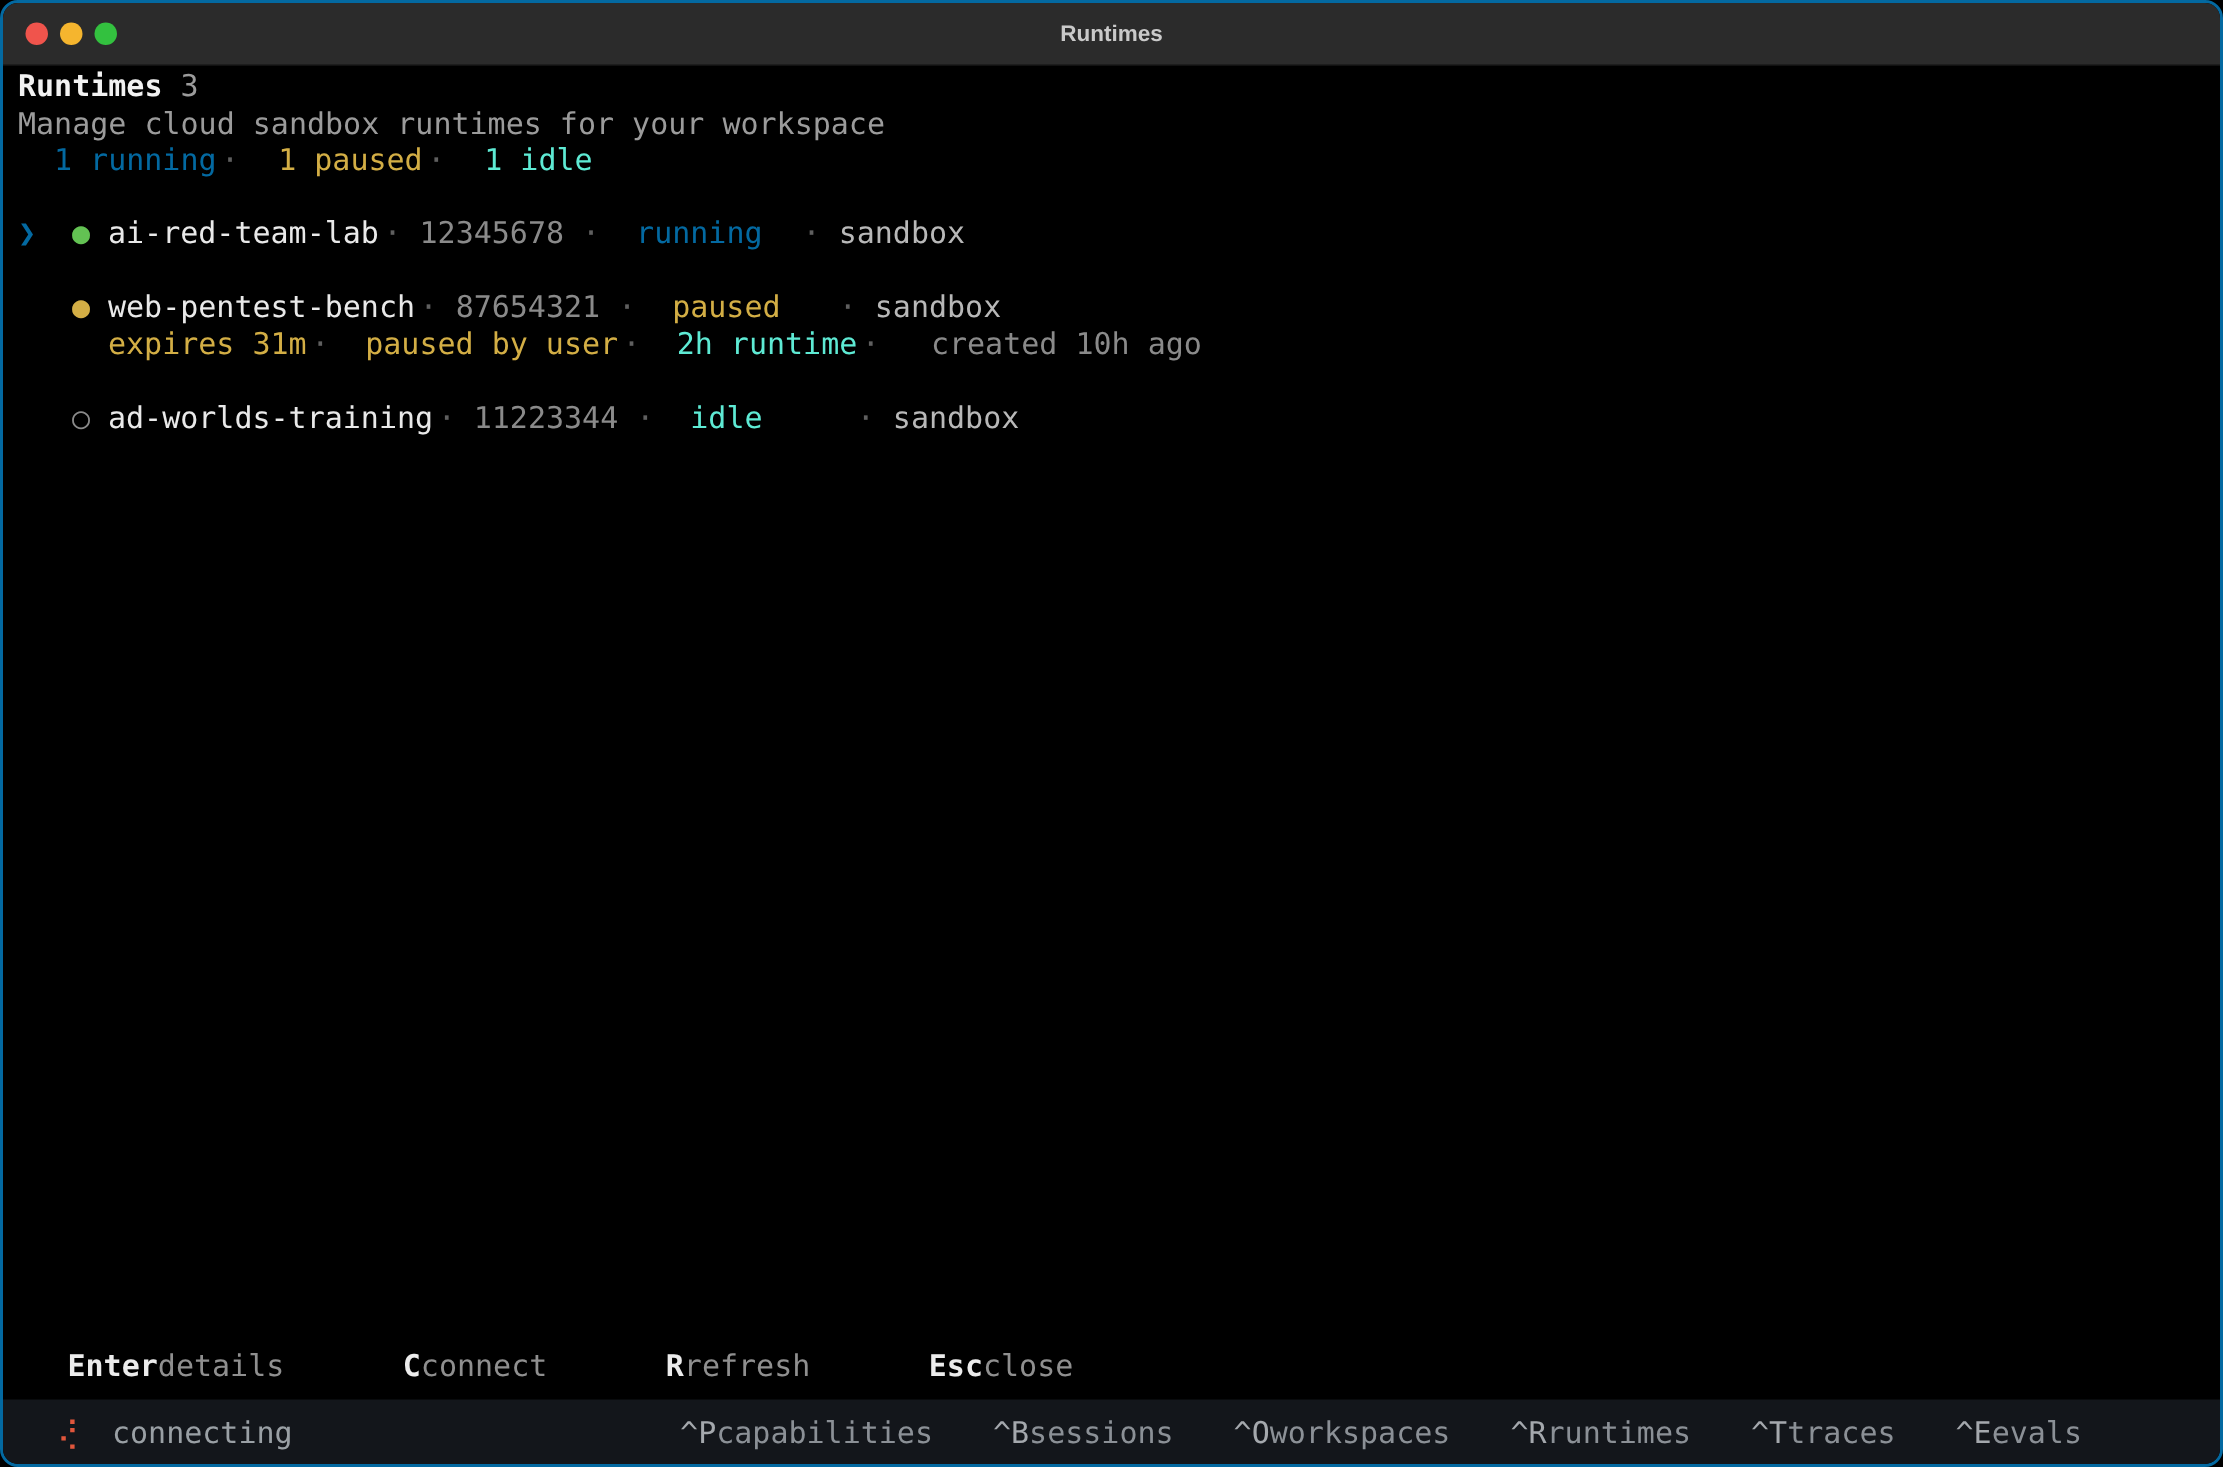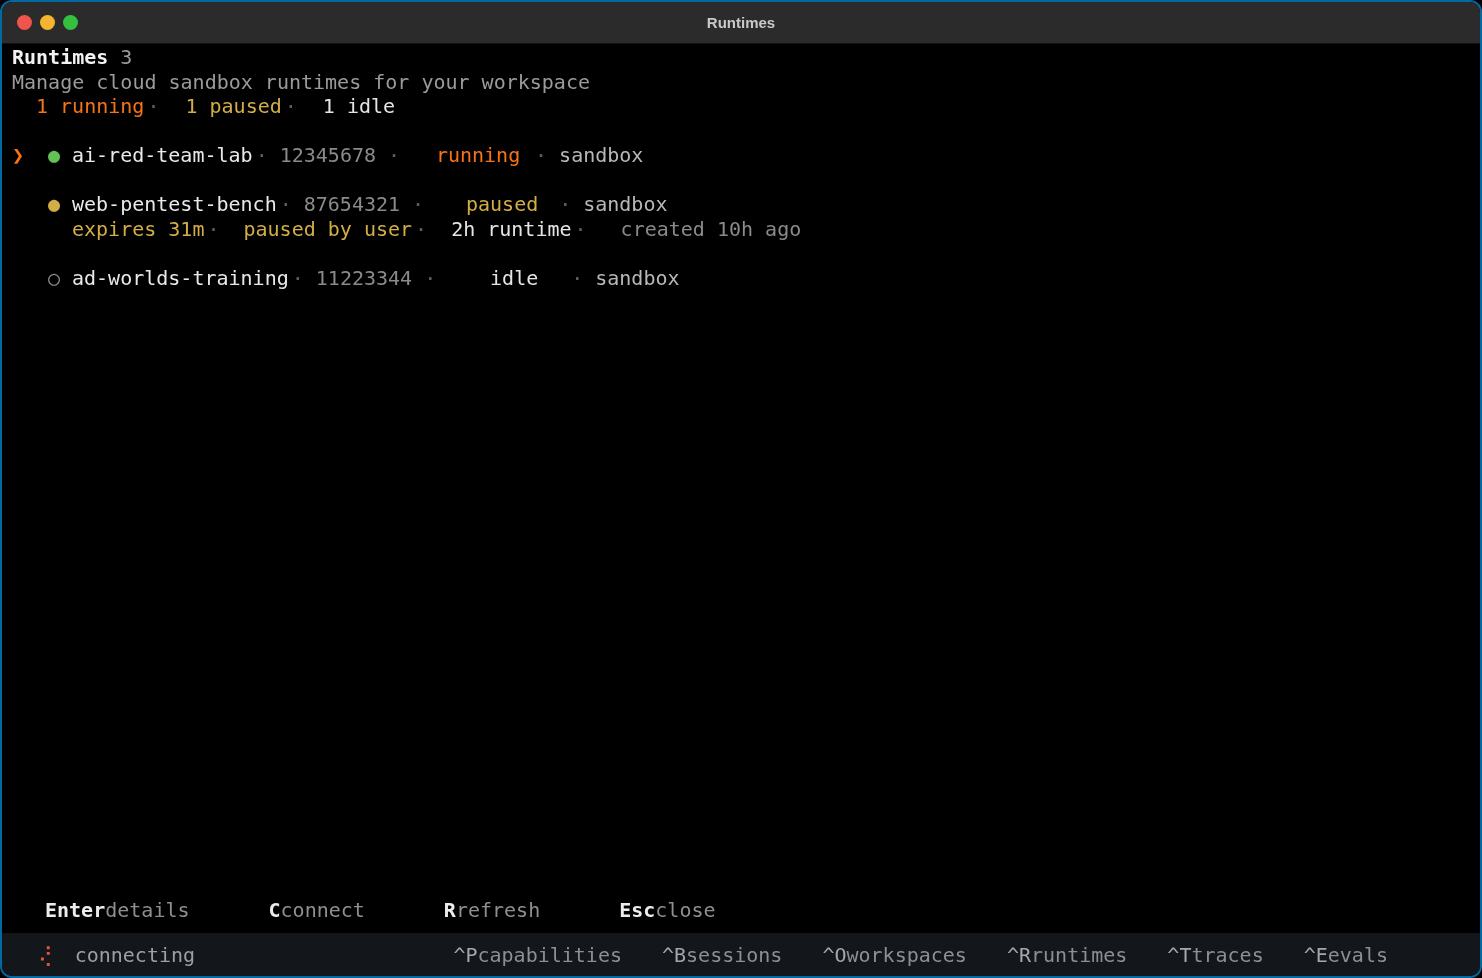--- a/index.html
+++ b/index.html
@@ -23,40 +23,40 @@
   .title { font-family:"Liberation Sans", sans-serif; font-weight:bold;
            font-size:15px; color:#c9c9c9; }
 
   
   .content { position:absolute; left:10px; top:43px; right:4px; }
   .line { height:24.5px; line-height:24.5px; white-space:nowrap; }
   .spacer { height:24.5px; }
 
   .t-bold-white { color:#f2f2f2; font-weight:bold; }
   .t-white  { color:#e9e9e9; }
-  .t-bright { color:#e5e5e5; }
+  .t-bright { color:#5eead4; }
   .t-light  { color:#b8b8b8; }
   .t-gray   { color:#8a8a8a; }
   .t-sub    { color:#9b9b9b; }
-  .t-run    { color:#f97316; }
+  .t-run    { color:#0369a1; }
   .t-pause  { color:#d3ae45; }
   .t-green  { color:#63c253; }
 
   .sep { color:#5f5f5f; margin-left:3px; }
   .ml12 { margin-left:12px; } .ml24 { margin-left:24px; } .ml26 { margin-left:26px; }
   .ml34 { margin-left:34px; }
 
   .summary { padding-left:24px; }
 
   .row { margin-top:0; }
   .row + .row { margin-top:24.5px; }
   .sel    { display:inline-block; width:36px; }
   .bullet { display:inline-block; width:24px; }
   .indent { display:inline-block; width:60px; }
-  .status { display:inline-block; min-width:108px; text-align:center; }
+  .status { display:inline-block; min-width:108px; text-align:left; }
 
   
   .helpbar { position:absolute; left:10px; top:896px; height:24.5px;
              line-height:24.5px; white-space:nowrap; }
   .help-item { margin-right:46px; cursor:default; }
   .help-key { color:#ececec; font-weight:bold;margin-left:33px; }
   .help-lbl { color:#8f8f8f; }
 
   
   .statusbar { position:absolute; left:0; right:0; bottom:0; height:43px;

